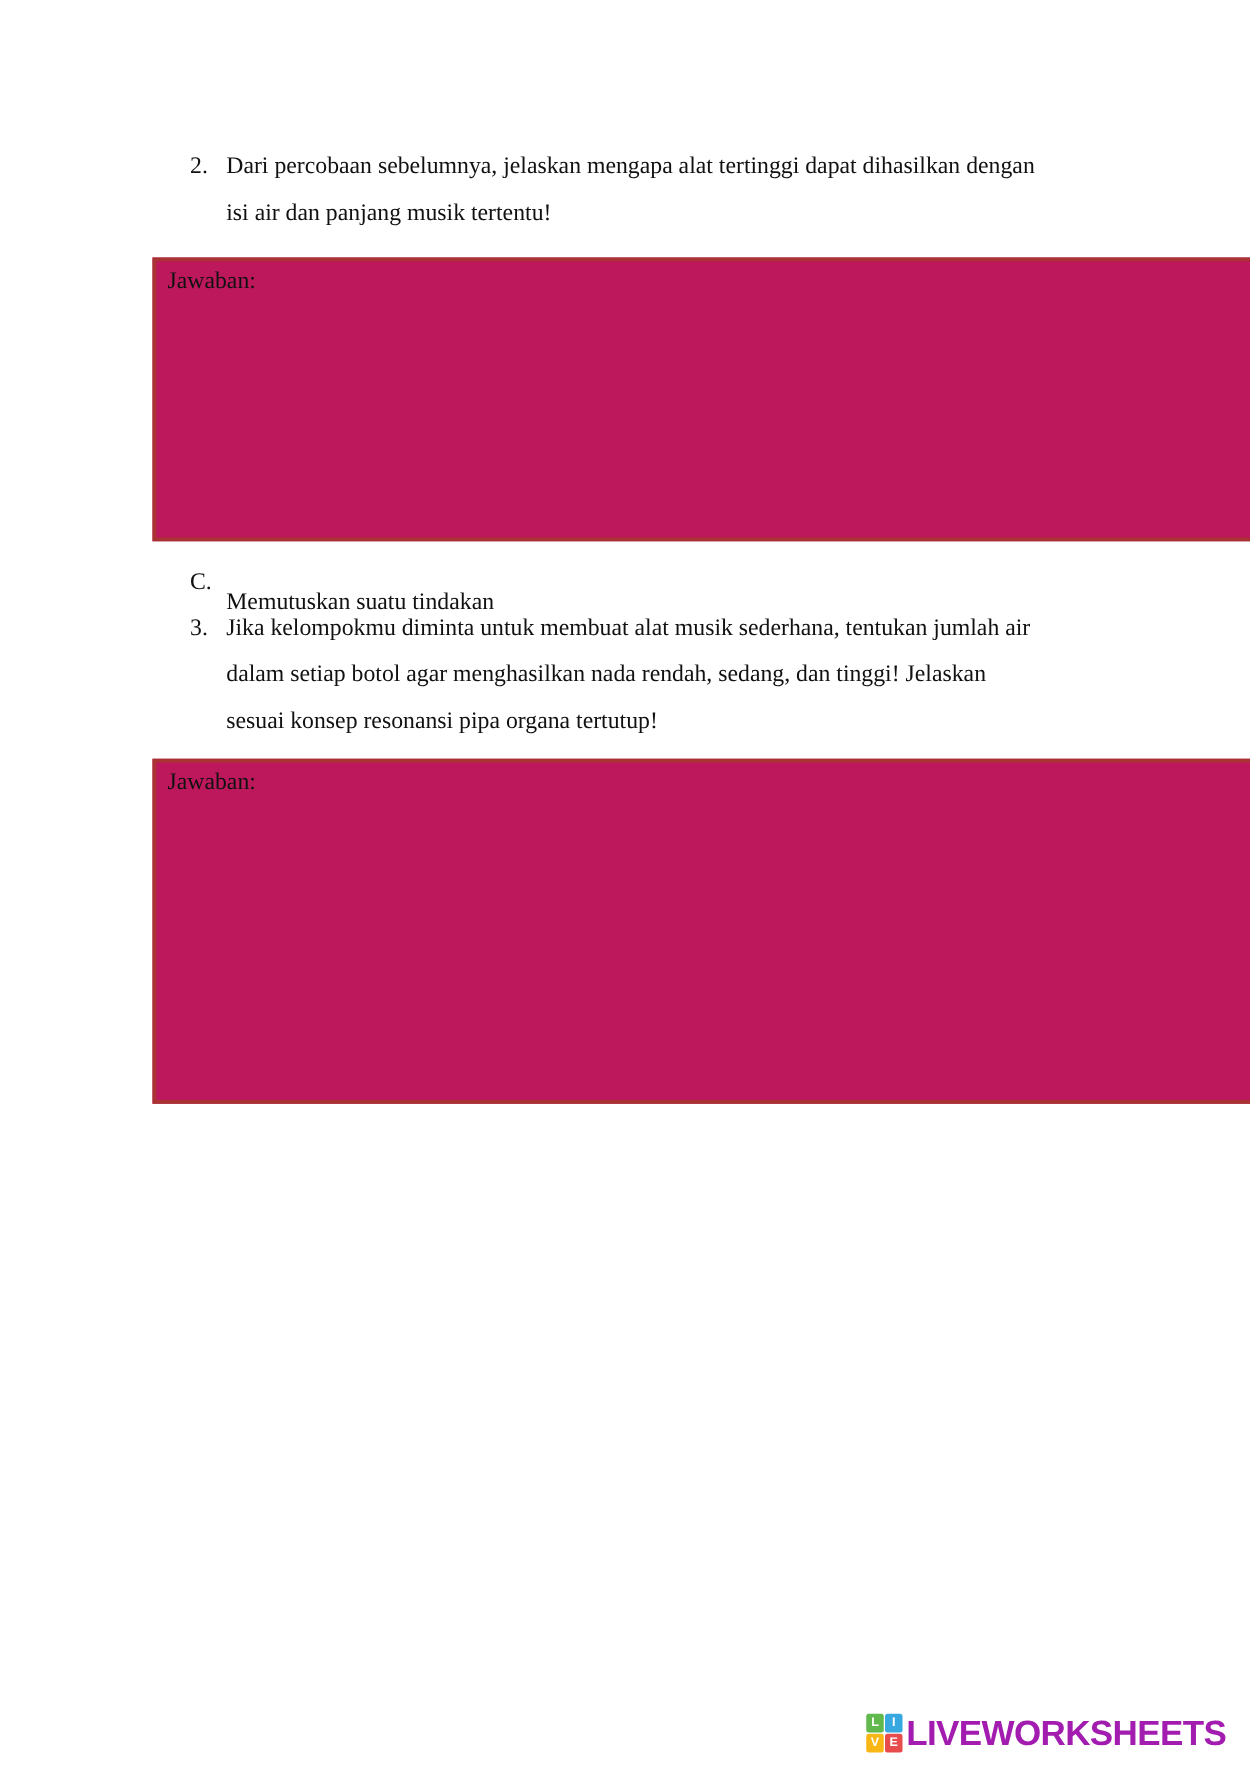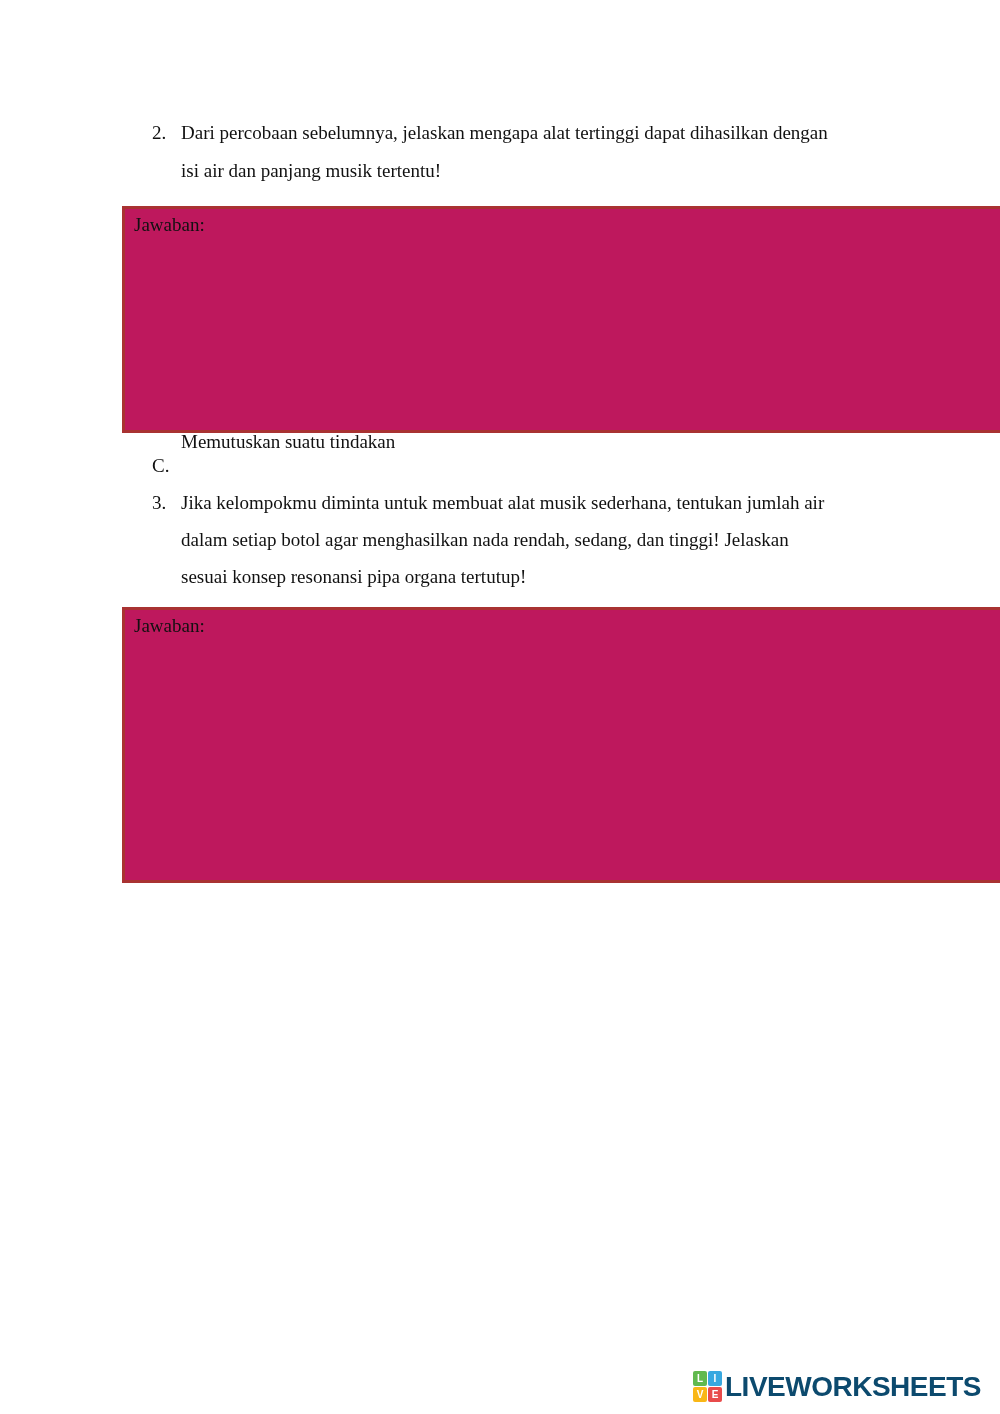--- a/index.html
+++ b/index.html
@@ -67,34 +67,34 @@
 
   <span class="abs qtext" style="left:152px; top:121px;">2.</span>
   <span class="abs qtext" style="left:181px; top:121px;">Dari percobaan sebelumnya, jelaskan mengapa alat tertinggi dapat dihasilkan dengan</span>
   <span class="abs qtext" style="left:181px; top:159px;">isi air dan panjang musik tertentu!</span>
 
   <div class="answer-box" style="top: 206px; height: 227px; border-color: rgb(169, 50, 50);">
     <span class="label">Jawaban:</span>
   </div>
 
   <span class="abs qtext" style="left:152px; top:454px;">C.</span>
-  <span class="abs qtext" style="left:181px; top:430px;">Memutuskan suatu tindakan</span>
+  <span class="abs qtext" style="left:181px; top:470px;">Memutuskan suatu tindakan</span>
 
   <span class="abs qtext" style="left:152px; top:491px;">3.</span>
   <span class="abs qtext" style="left:181px; top:491px;">Jika kelompokmu diminta untuk membuat alat musik sederhana, tentukan jumlah air</span>
   <span class="abs qtext" style="left:181px; top:528px;">dalam setiap botol agar menghasilkan nada rendah, sedang, dan tinggi! Jelaskan</span>
   <span class="abs qtext" style="left:181px; top:565px;">sesuai konsep resonansi pipa organa tertutup!</span>
 
   <div class="answer-box" style="top: 607px; height: 276px; border-color: rgb(169, 50, 50);">
     <span class="label">Jawaban:</span>
   </div>
 
   <div class="footer-logo">
     <div class="logo-tiles">
       <span class="logo-tile" style="background-color: rgb(97, 185, 78);">L</span>
       <span class="logo-tile" style="background-color: rgb(56, 168, 224);">I</span>
       <span class="logo-tile" style="background-color: rgb(249, 183, 22);">V</span>
       <span class="logo-tile" style="background-color: rgb(232, 75, 75);">E</span>
     </div>
-    <span class="logo-wordmark" style="color: #0c4a6e;">LIVEWORKSHEETS</span>
+    <span class="logo-wordmark" style="color: #a21caf;">LIVEWORKSHEETS</span>
   </div>
 
 </div>
 
 </body></html>

